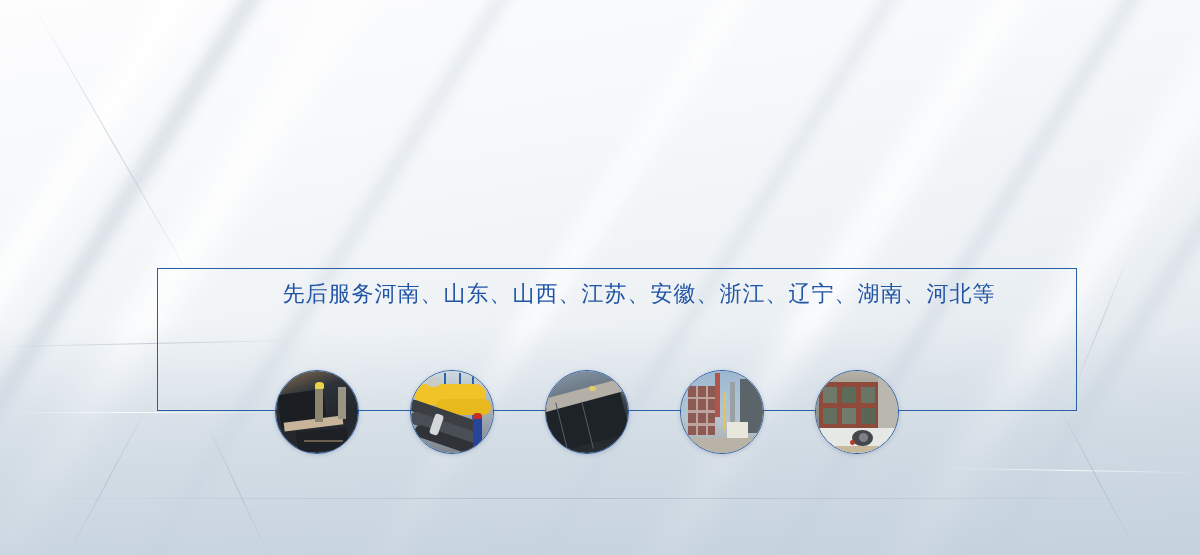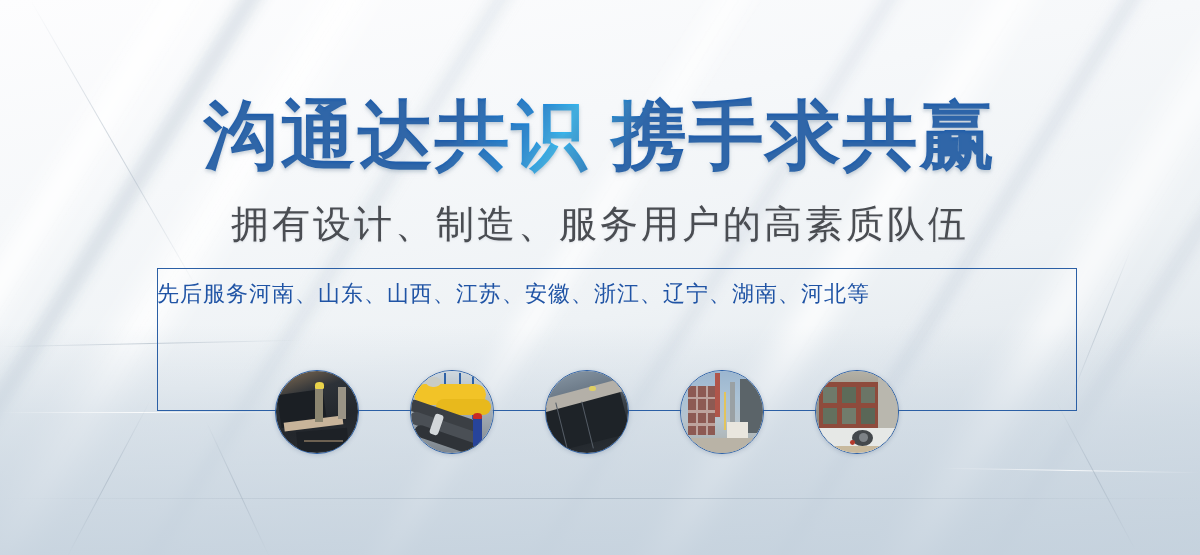--- a/index.html
+++ b/index.html
@@ -115,20 +115,21 @@
     width: 920px;
     height: 143px;
     border: 1.4px solid #2b5fa5;
     box-sizing: border-box;
   }
   .info-text {
     position: absolute;
     left: 157px;
     top: 276px;
     width: 964px;
+    text-align: center;
     color: #2054a5;
     font-size: 22px;
     line-height: 35px;
     letter-spacing: 1px;
   }
   .info-text .line { display: block; white-space: nowrap; }
 
   
   .circles {
     position: absolute;
@@ -238,23 +239,21 @@
     <div class="edge e2"></div>
     <div class="edge-dark e3"></div>
     <div class="edge e4"></div>
     <div class="diag d1"></div>
     <div class="diag d2"></div>
     <div class="diag d3"></div>
     <div class="diag d4"></div>
     <div class="diag d5"></div>
   </div>
 
-  <div class="headline">沟通达共识 携手求共赢</div>
-
-  <div class="subtitle">拥有设计、制造、服务用户的高素质队伍</div>
+
 
   <div class="info-box"></div>
   <div class="info-text">
     <span class="line">先后服务河南、山东、山西、江苏、安徽、浙江、辽宁、湖南、河北等</span>
   </div>
 
   <div class="circles">
 
     <div class="photo p1" style="left:275px;">
       <div class="scene">

